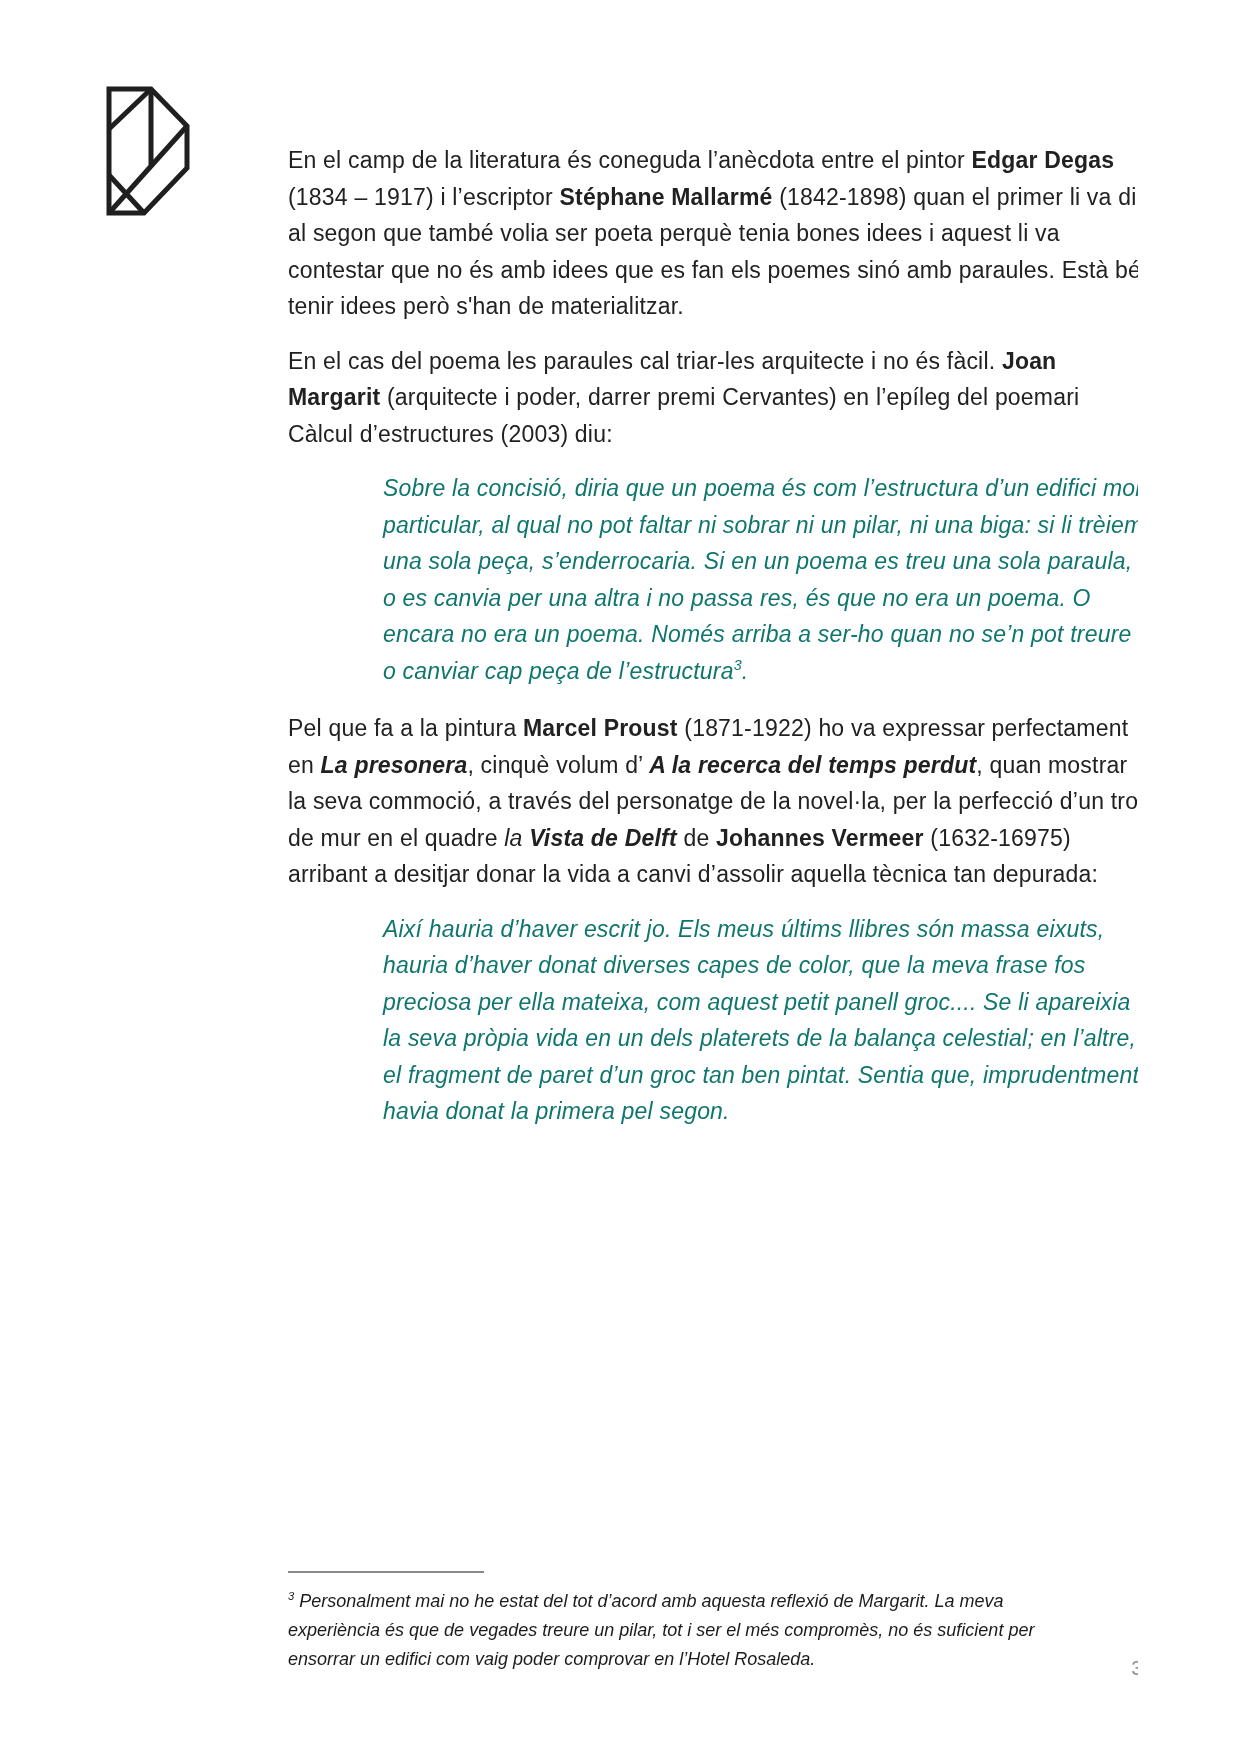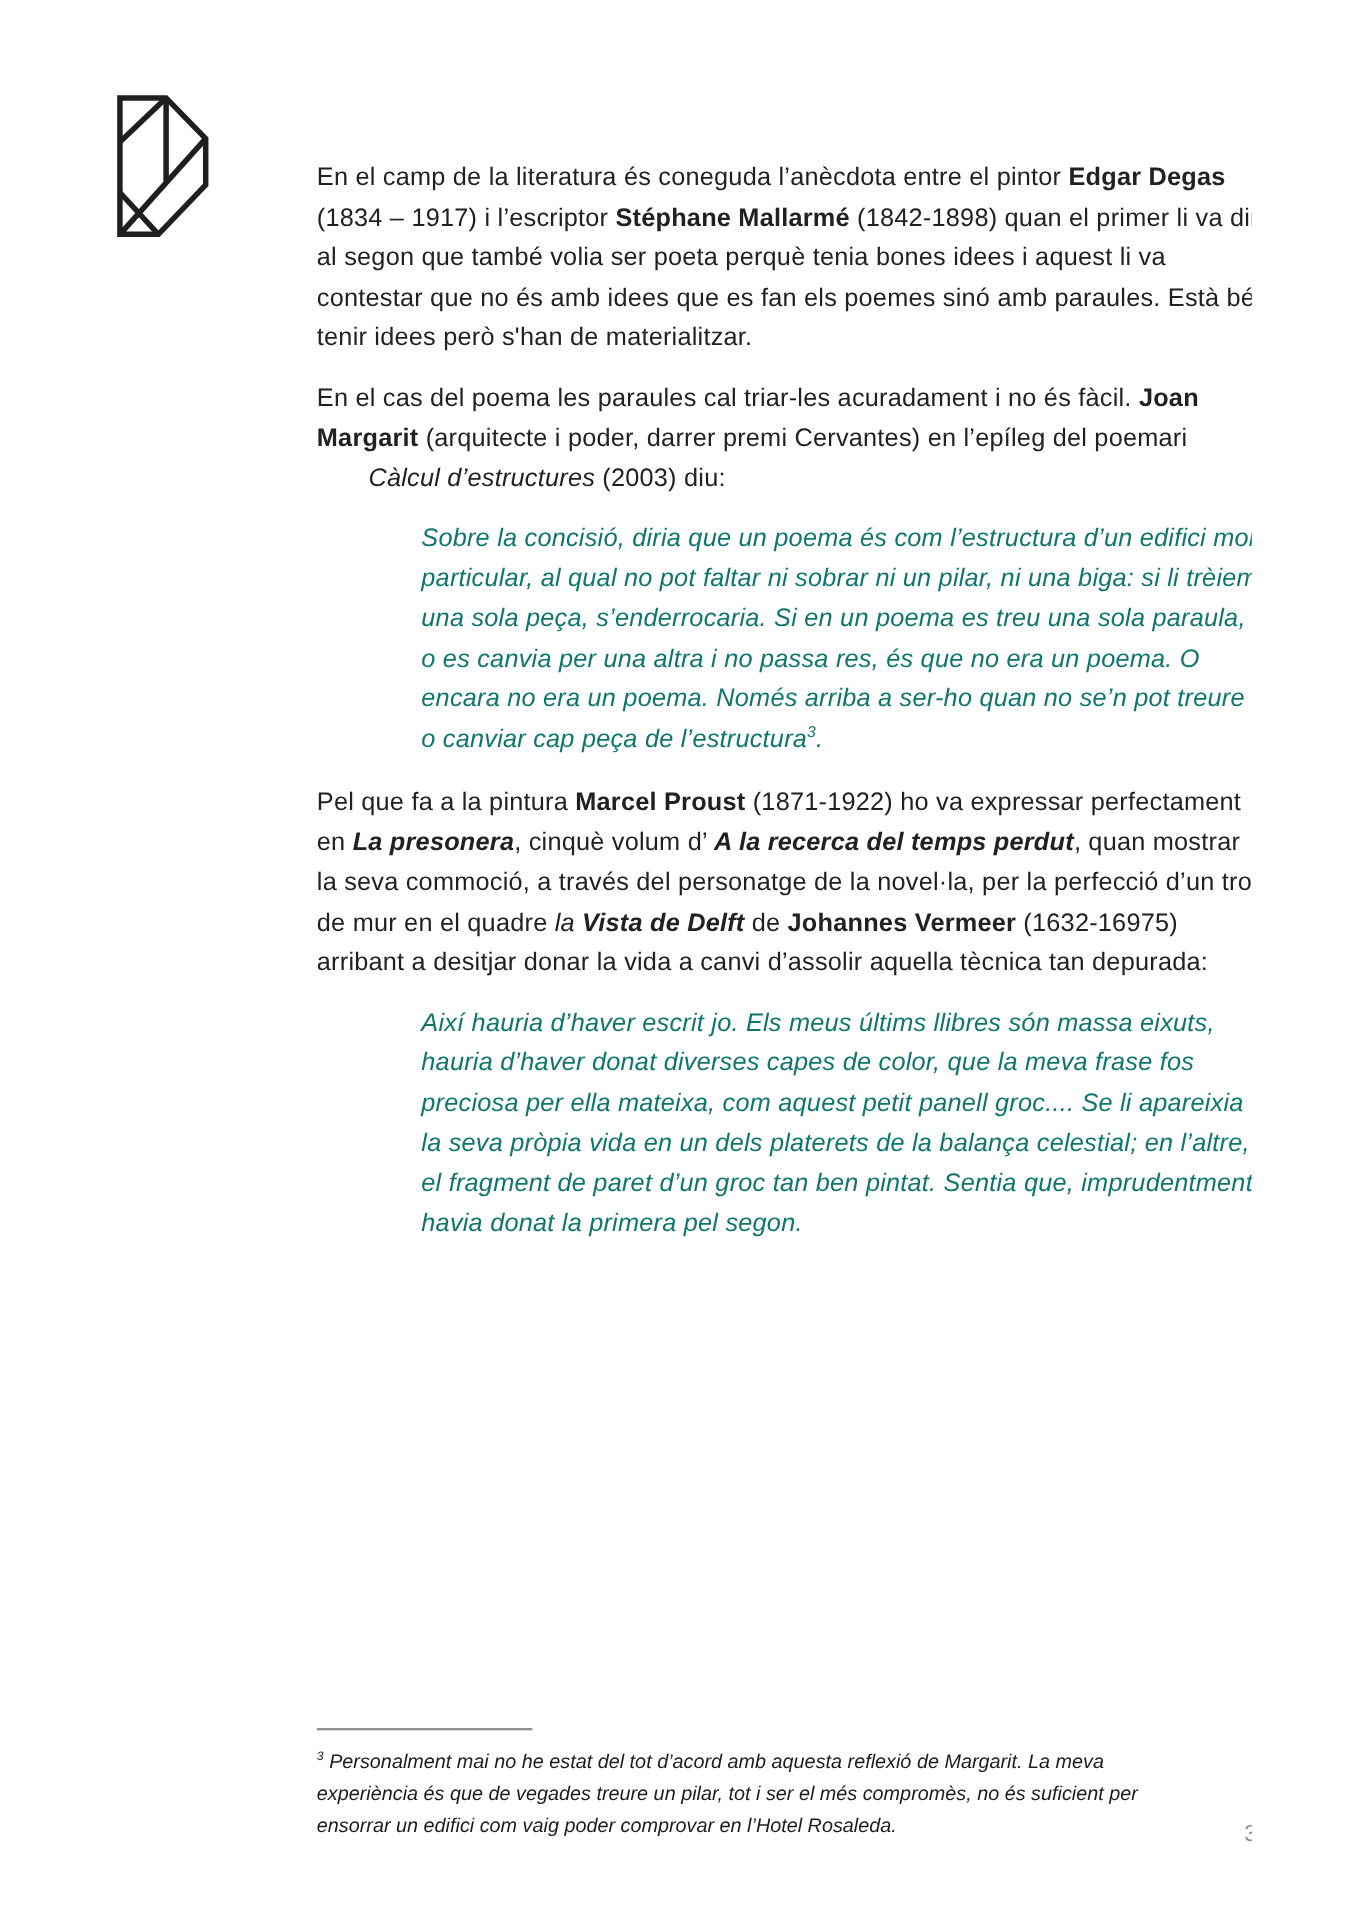--- a/index.html
+++ b/index.html
@@ -87,21 +87,21 @@
         <line x1="45" y1="3" x2="45" y2="79"></line>
         <line x1="81" y1="40" x2="3" y2="127"></line>
         <line x1="3" y1="89" x2="38" y2="127"></line>
       </g>
     </svg>
   </div>
 
   <div class="content">
     <p class="body-para"><span>En el camp de la literatura és coneguda l’anècdota entre el pintor </span><span style="font-weight: 700;">Edgar Degas</span><span> (1834 – 1917) i l’escriptor </span><span style="font-weight: 700;">Stéphane Mallarmé</span><span> (1842-1898) quan el primer li va dir al segon que també volia ser poeta perquè tenia bones idees i aquest li va contestar que no és amb idees que es fan els poemes sinó amb paraules. Està bé tenir idees però s'han de materialitzar.</span></p>
 
-    <p class="body-para"><span>En el cas del poema les paraules cal triar-les acuradament i no és fàcil. </span><span style="font-weight: 700;">Joan Margarit</span><span> (arquitecte i poder, darrer premi Cervantes) en l’epíleg del poemari </span><span style="font-style: italic; margin-left: 47px;">Càlcul d’estructures</span><span> (2003) diu:</span></p>
+    <p class="body-para"><span>En el cas del poema les paraules cal triar-les arquitecte i no és fàcil. </span><span style="font-weight: 700;">Joan Margarit</span><span> (arquitecte i poder, darrer premi Cervantes) en l’epíleg del poemari </span><span style="">Càlcul d’estructures</span><span> (2003) diu:</span></p>
 
     <div class="quote"><span>Sobre la concisió, diria que un poema és com l’estructura d’un edifici molt particular, al qual no pot faltar ni sobrar ni un pilar, ni una biga: si li trèiem una sola peça, s’enderrocaria. Si en un poema es treu una sola paraula, o es canvia per una altra i no passa res, és que no era un poema. O encara no era un poema. Només arriba a ser-ho quan no se’n pot treure o canviar cap peça de l’estructura</span><sup>3</sup><span>.</span></div>
 
     <p class="body-para"><span>Pel que fa a la pintura </span><span style="font-weight: 700;">Marcel Proust</span><span> (1871-1922) ho va expressar perfectament en </span><span style="font-weight: 700; font-style: italic;">La presonera</span><span>, cinquè volum d’ </span><span style="font-weight: 700; font-style: italic;">A la recerca del temps perdut</span><span>, quan mostrar la seva commoció, a través del personatge de la novel·la, per la perfecció d’un tros de mur en el quadre </span><span style="font-style: italic;">la </span><span style="font-weight: 700; font-style: italic;">Vista de Delft</span><span> de </span><span style="font-weight: 700;">Johannes Vermeer</span><span> (1632-16975) arribant a desitjar donar la vida a canvi d’assolir aquella tècnica tan depurada:</span></p>
 
     <div class="quote"><span>Així hauria d’haver escrit jo. Els meus últims llibres són massa eixuts, hauria d’haver donat diverses capes de color, que la meva frase fos preciosa per ella mateixa, com aquest petit panell groc.... Se li apareixia la seva pròpia vida en un dels platerets de la balança celestial; en l’altre, el fragment de paret d’un groc tan ben pintat. Sentia que, imprudentment, havia donat la primera pel segon.</span></div>
   </div>
 
   <div class="footnote-area">
     <div class="footnote-rule"></div>

